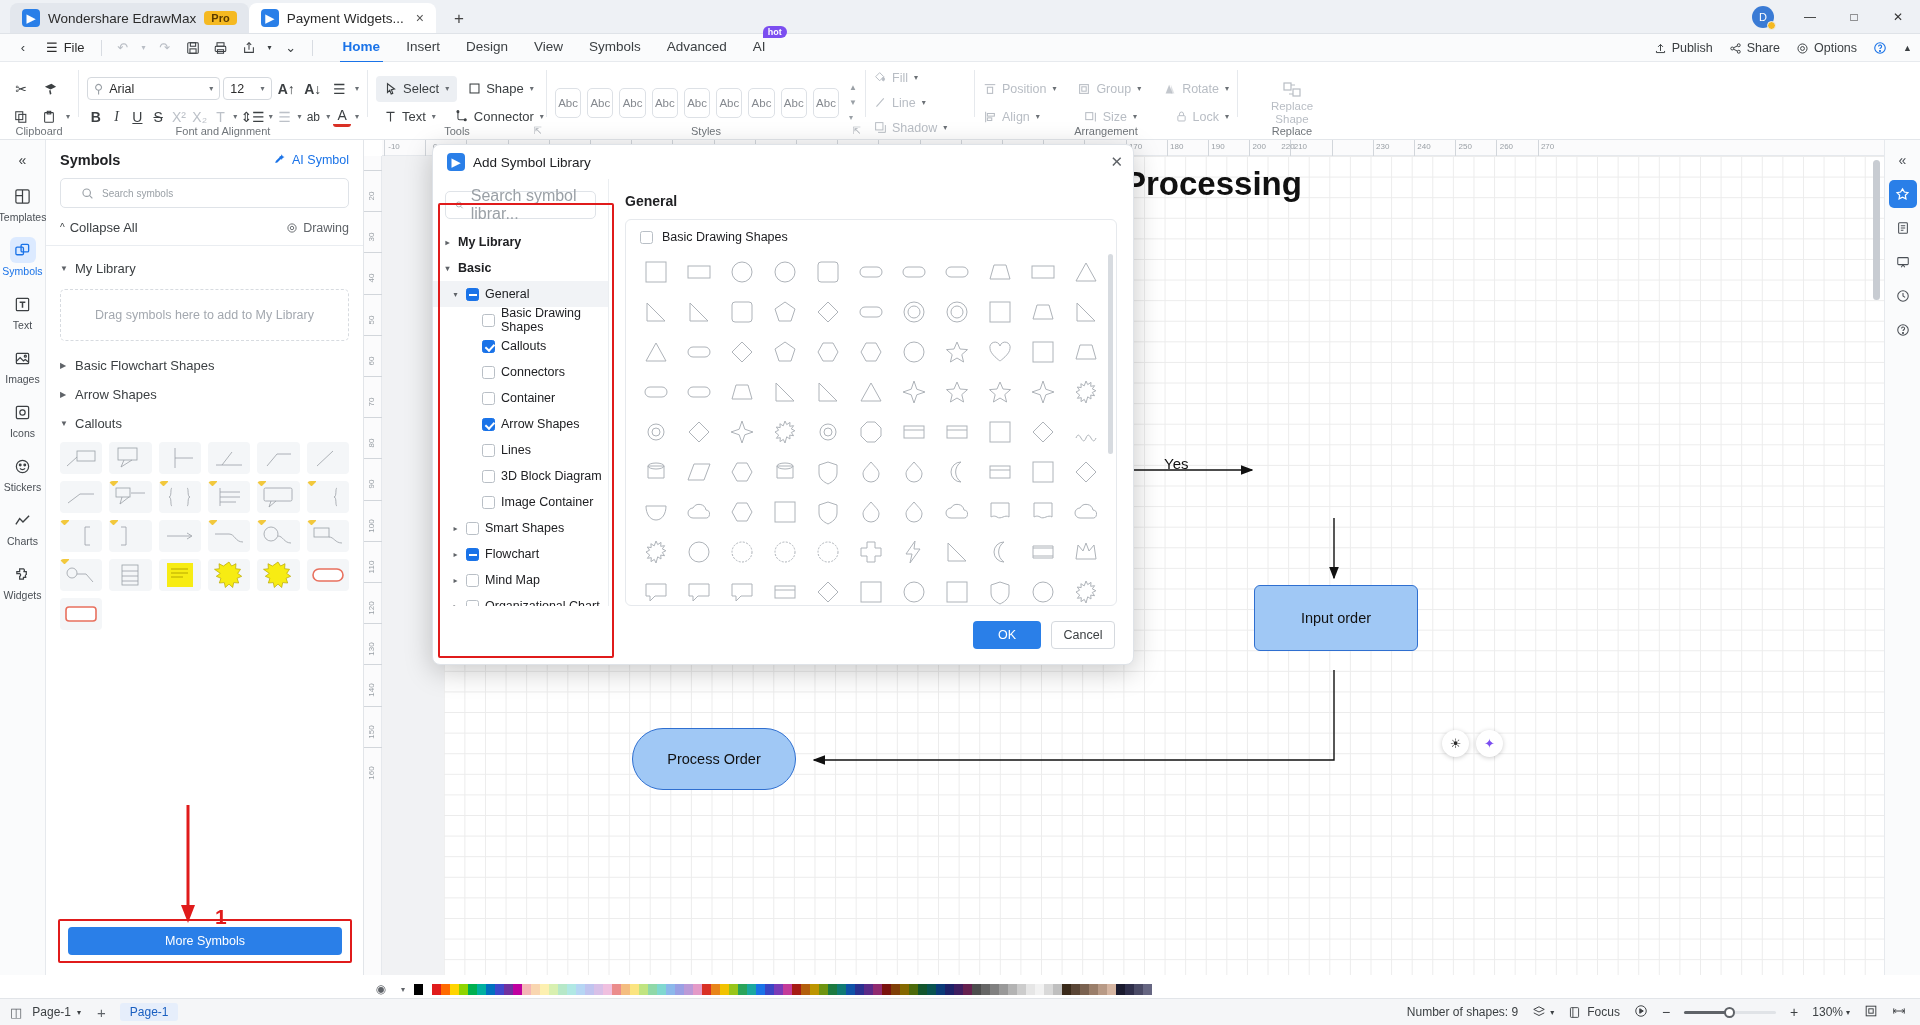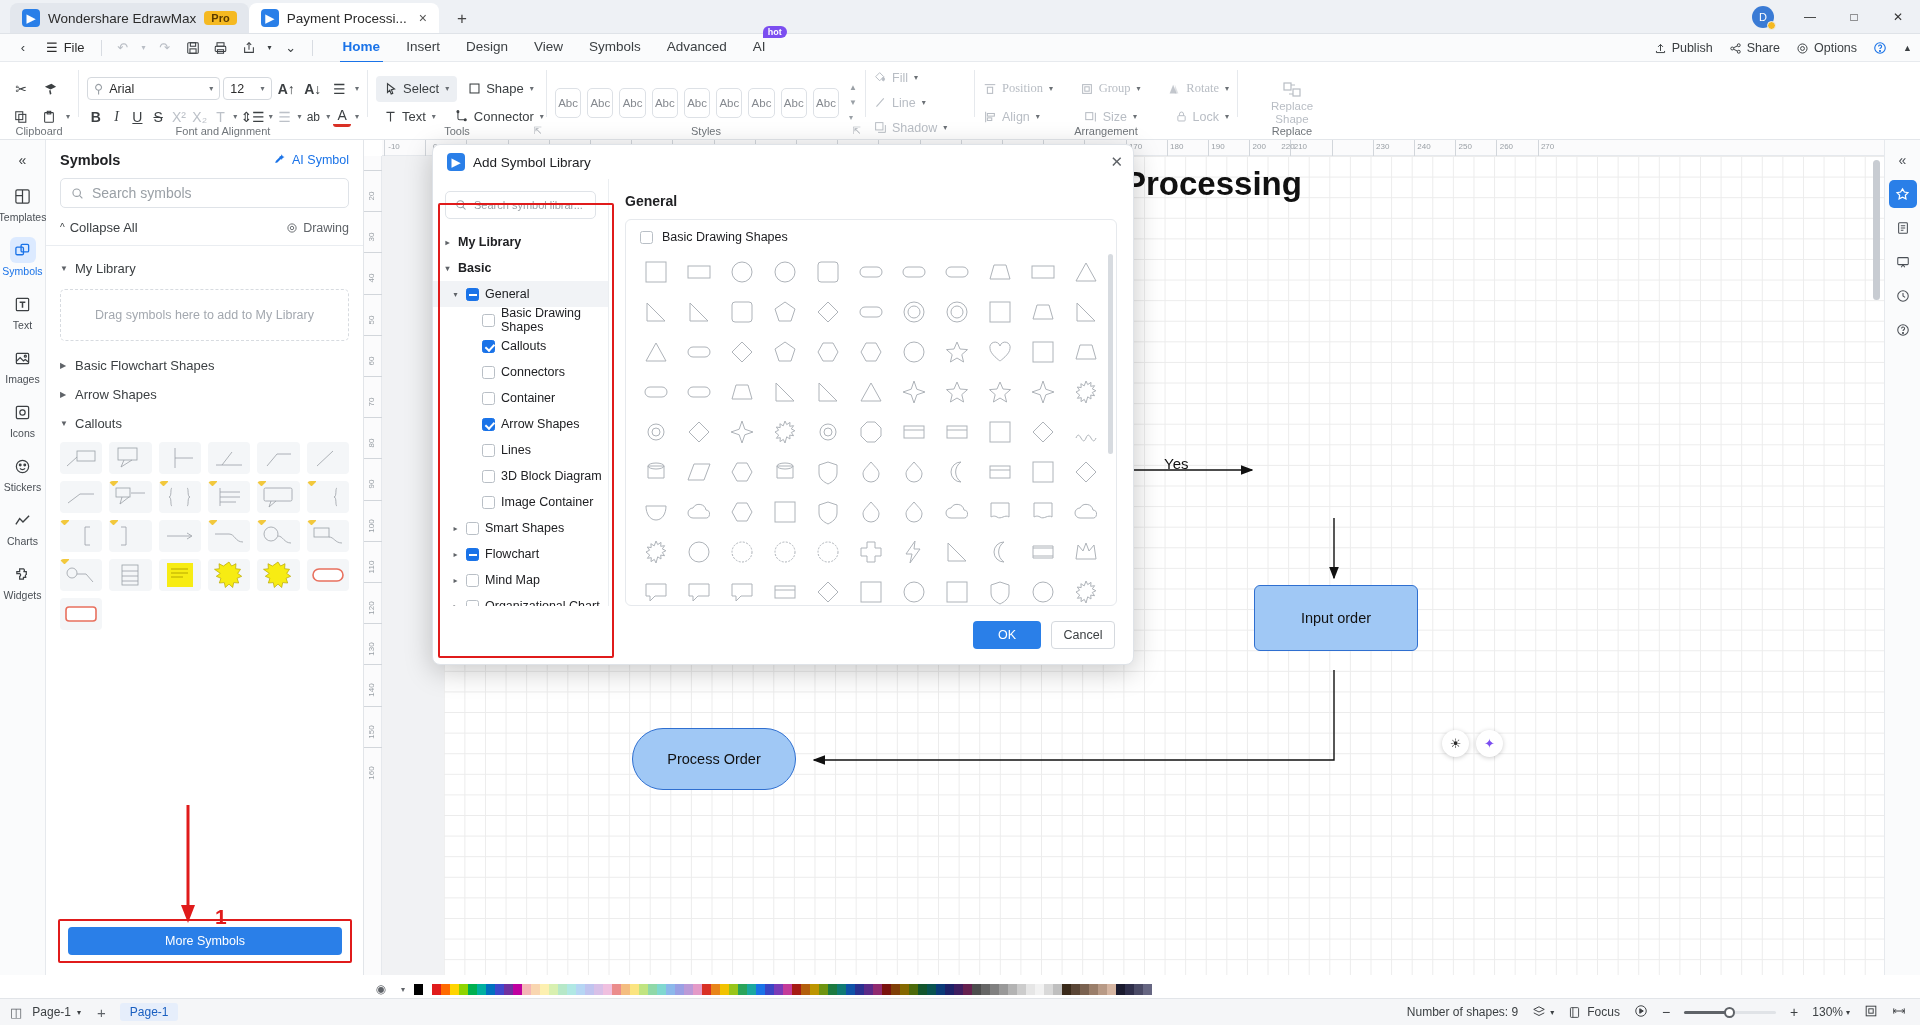--- a/index.html
+++ b/index.html
@@ -129,21 +129,21 @@
   .panel {
     position:absolute;left:46px;top:140px;width:318px;bottom:50px;background:#fff;
     border-right:1px solid #e2e5e9;display:flex;flex-direction:column;
   }
   .panel-head { display:flex;align-items:center;justify-content:space-between;
                 padding:12px 14px 8px; }
   .panel-title { font-size:14.5px;font-weight:bold;color:#202124; }
   .ai-symbol { display:flex;align-items:center;gap:5px;color:#1a73e8;font-size:12.5px;cursor:pointer; }
   .search-box {
     margin:2px 14px 0;height:30px;border:1px solid #dfe3e8;border-radius:5px;
-    display:flex;align-items:center;gap:8px;padding:0 10px;color:#9aa0a6;font-size:14px;
+    display:flex;align-items:center;gap:8px;padding:0 20px;color:#9aa0a6;font-size:10px;
   }
   .collapse-row { display:flex;align-items:center;justify-content:space-between;
                   padding:12px 14px 10px;border-bottom:1px solid #eaedf1; }
   .collapse-all { display:flex;align-items:center;gap:5px;font-size:13px;color:#3c4043;cursor:pointer; }
   .manage { display:flex;align-items:center;gap:5px;font-size:12.5px;color:#5f6368;cursor:pointer; }
   .panel-body { flex:1;overflow:hidden;padding:8px 0 0; }
   .sec { display:flex;align-items:center;gap:7px;padding:7px 14px;font-size:13px;
          color:#3c4043;cursor:pointer; }
   .tri { font-size:8px;color:#5f6368;width:8px; }
   .dropzone {
@@ -245,21 +245,21 @@
     position:absolute;left:432px;top:144px;width:702px;height:521px;background:#fff;
     border-radius:8px;box-shadow:0 6px 28px rgba(0,0,0,.22);border:1px solid #dfe3e8;
     display:flex;flex-direction:column;overflow:visible;
   }
   .dlg-head { height:34px;display:flex;align-items:center;gap:8px;padding:0 14px;position:relative; }
   .dlg-title { font-size:13.5px;color:#202124; }
   .dlg-close { position:absolute;right:10px;top:8px;font-size:15px;color:#5f6368;cursor:pointer; }
   .dlg-body { flex:1;display:flex;min-height:0; }
   .dlg-left { width:176px;border-right:1px solid #ebeef1;display:flex;flex-direction:column;padding:8px 0 0; }
   .dlg-search { margin:4px 12px 10px;height:28px;border:1px solid #dfe3e8;border-radius:5px;
-                display:flex;align-items:center;gap:7px;padding:0 9px;color:#9aa0a6;font-size:11px; }
+                display:flex;align-items:center;gap:7px;padding:0 9px;color:#9aa0a6;font-size:16px; }
   .tree { flex:1;overflow:hidden;font-size:12.5px; }
   .tnode { display:flex;align-items:center;gap:6px;height:26px;padding-left:10px;cursor:pointer;color:#202124; }
   .tnode.sel { background:#f1f3f6; }
   .tnode.bold { font-weight:bold; }
   .tnode .tri2 { width:9px;font-size:8px;color:#5f6368;text-align:center;flex:none; }
   .cbx { width:13px;height:13px;border:1.4px solid #b9bfc6;border-radius:2.5px;background:#fff;flex:none; }
   .cbx.checked { background:#1a73e8;border-color:#1a73e8;position:relative; }
   .cbx.checked::after { content:"";position:absolute;left:4px;top:1px;width:3.5px;height:7px;
                         border:solid #fff;border-width:0 2px 2px 0;transform:rotate(43deg); }
   .cbx.partial { background:#1a73e8;border-color:#1a73e8;position:relative; }
@@ -290,21 +290,21 @@
 <div class="app">
 
   <div class="titlebar">
     <div class="tab home-tab">
       <span class="edraw-logo">▶</span>
       <span>Wondershare EdrawMax</span>
       <span class="pro-badge">Pro</span>
     </div>
     <div class="tab active">
       <span class="edraw-logo">▶</span>
-      <span>Payment Processi...</span>
+      <span>Payment Widgets...</span>
       <span class="tab-close">×</span>
     </div>
     <div class="new-tab">+</div>
     <div class="win-right">
       <div class="avatar">
         <span>D</span>
         <span class="dot"></span>
       </div>
       <div class="wbtn">—</div>
       <div class="wbtn">□</div>
@@ -548,21 +548,21 @@
             <rect x="2" y="2" width="9" height="9"></rect>
             <path d="M5 14h9V5"></path>
           </svg>
         <span>Shadow</span>
           <span class="caret">▾</span>
       </div>
     </div>
     <div class="rgroup-sep"></div>
 
     <div class="rgroup" style="width:262px;">
-      <div class="rrow" style="gap:20px;font-family:Liberation Serif, serif;">
+      <div class="rrow" style="gap:20px;">
         <div class="gray-row" style="width:86px;">
           <svg width="14" height="14" viewBox="0 0 16 16" fill="none" stroke="#b8bdc4" stroke-width="1.2">
               <path d="M2 3h12"></path>
               <rect x="5" y="6" width="6" height="7"></rect>
             </svg>
           <span>Position</span>
             <span class="caret">▾</span>
         </div>
         <div class="gray-row" style="width:76px;">
           <svg width="14" height="14" viewBox="0 0 16 16" fill="none" stroke="#b8bdc4" stroke-width="1.2">

